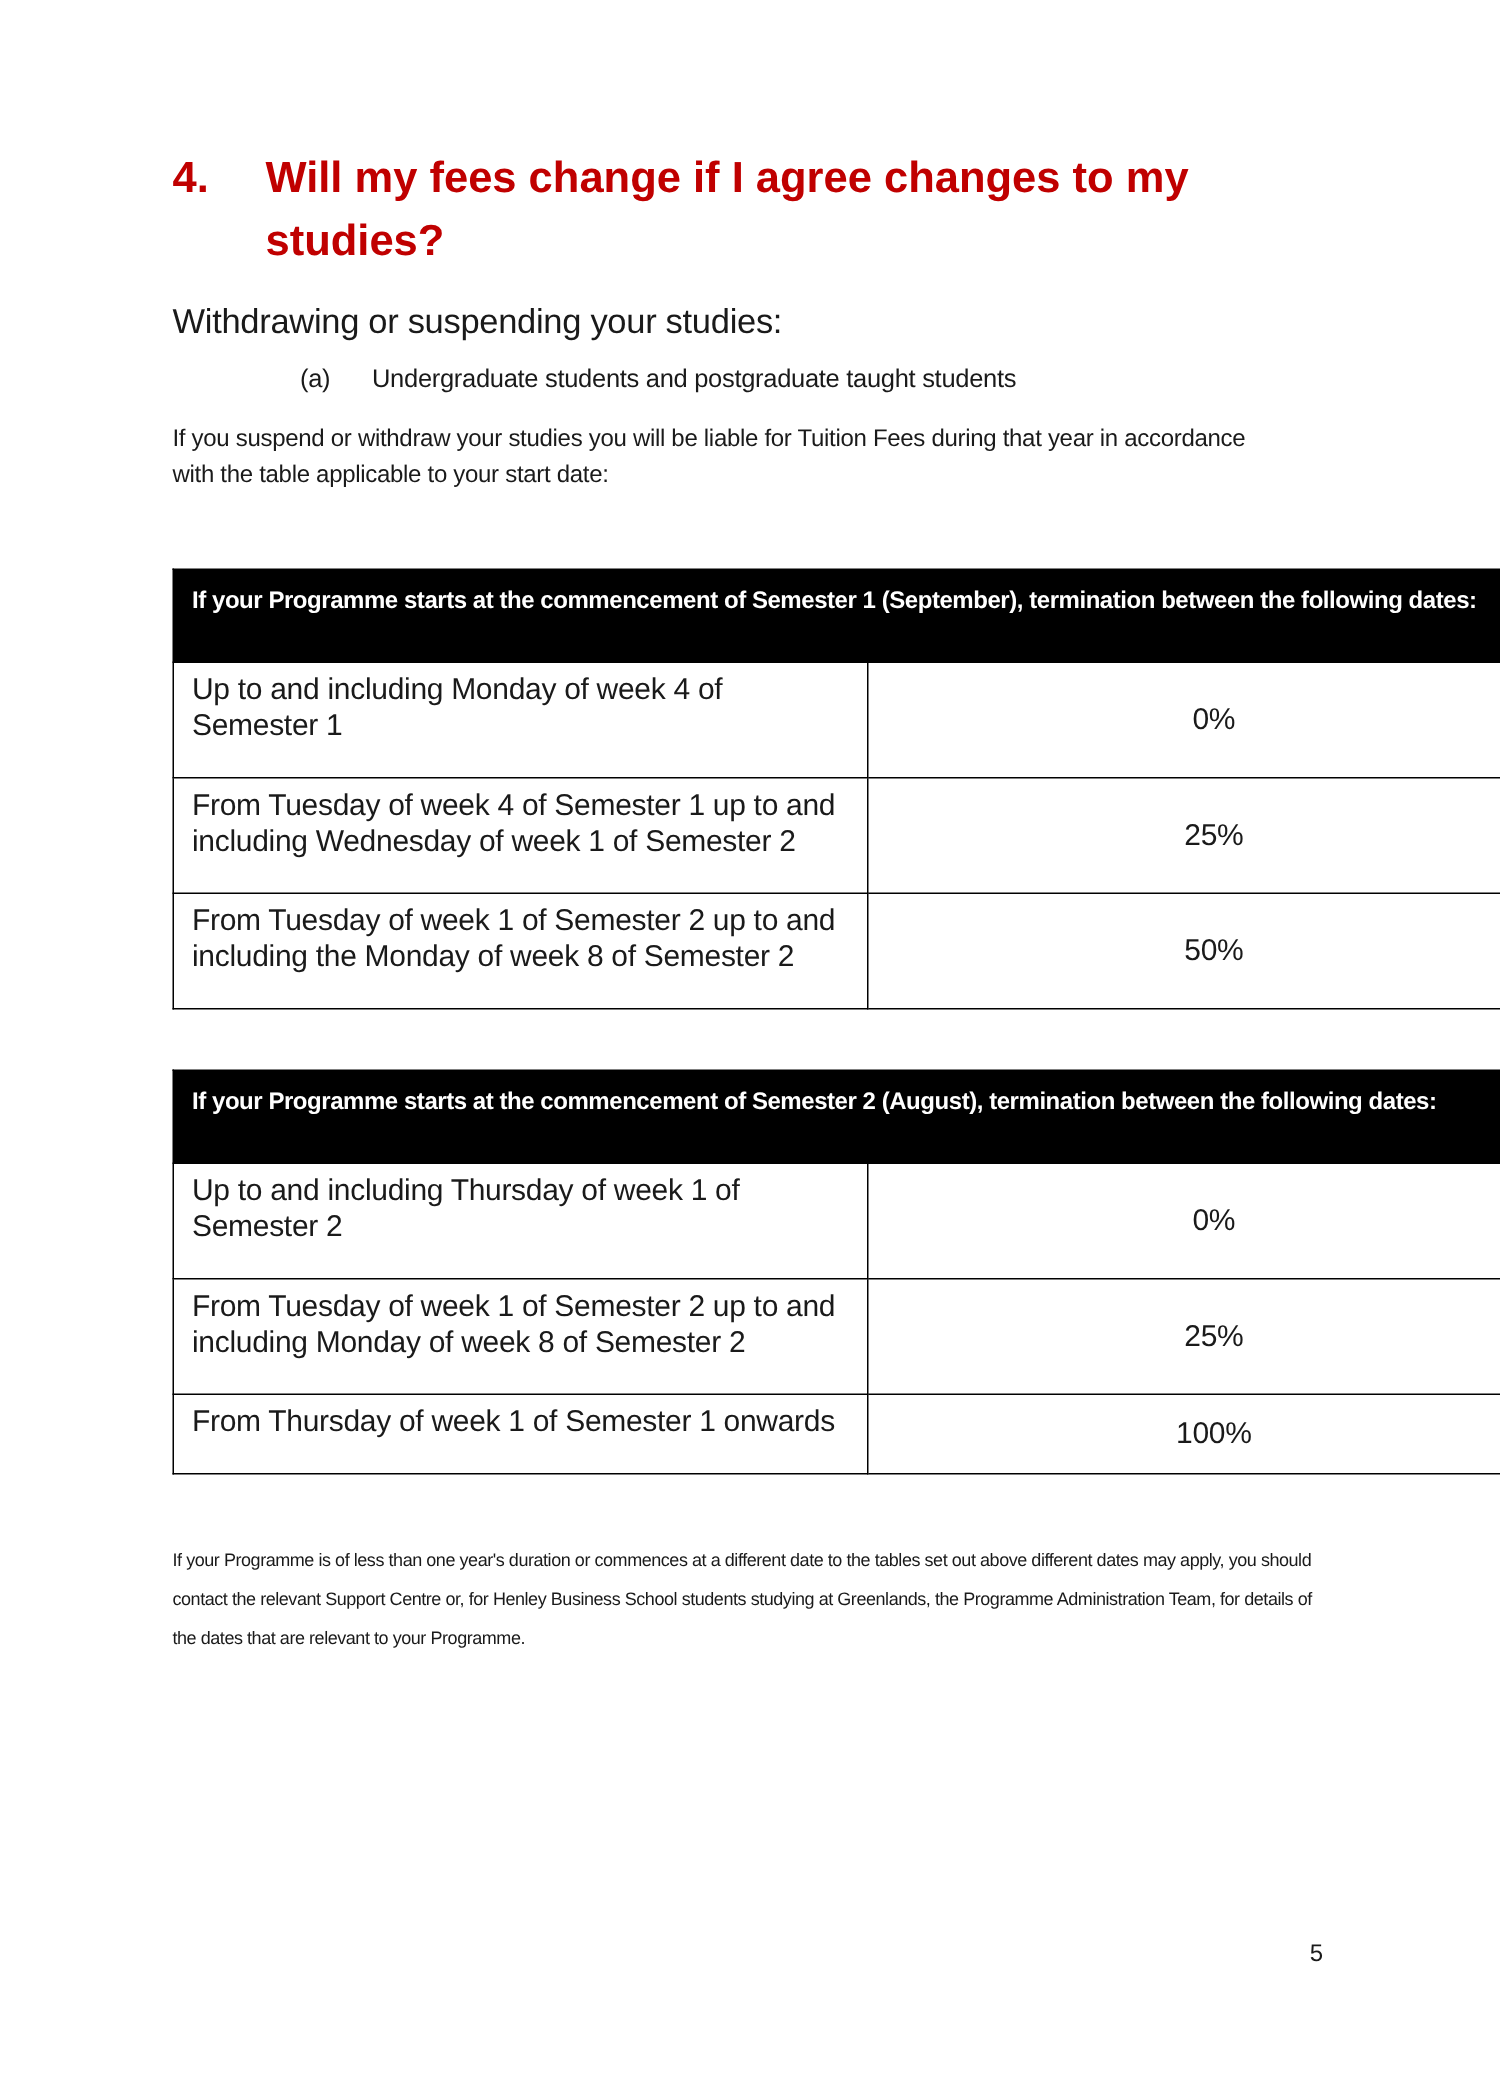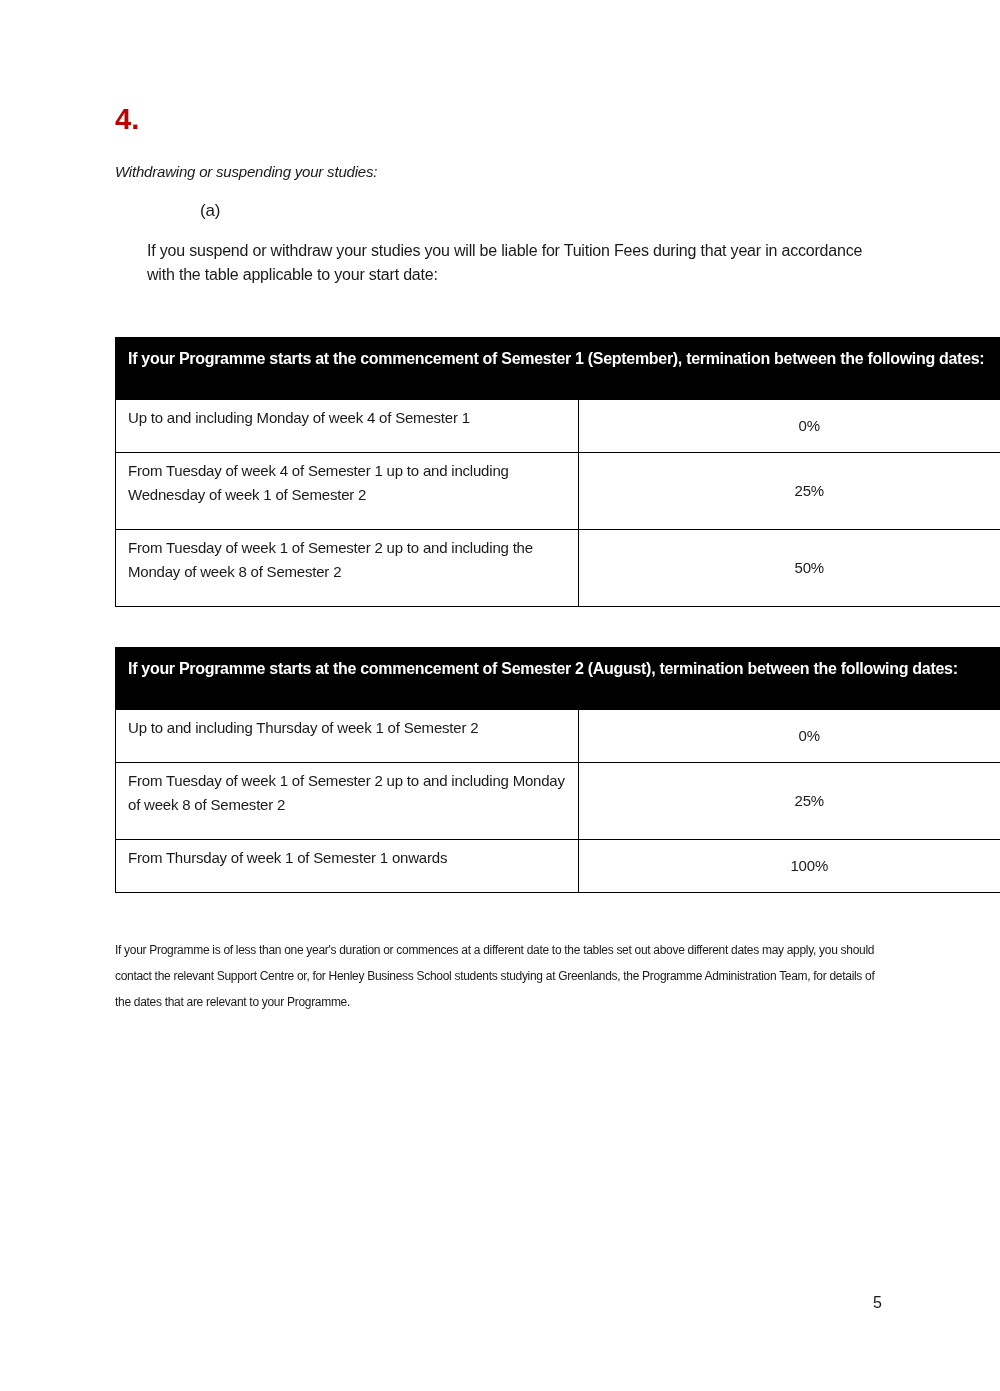--- a/index.html
+++ b/index.html
@@ -35,53 +35,53 @@
     flex: 1;
     max-width: 690px;
   }
   
   .body-text {
     font-size: 16px;
     line-height: 24px;
     letter-spacing: -0.2px;
     color: #1a1a1a;
   }
-  .withdraw-line { margin-bottom: 15px; font-size: 15px; font-style: italic; }
+  .withdraw-line { margin-bottom: 15px; font-size: 23px; }
   .list-line {
     display: flex;
     font-size: 17px;
     margin-bottom: 16px;
   }
   .list-line .label {
     margin-left: 85px;
     width: 48px;
     flex: 0 0 48px;
   }
-  .intro-para { margin-bottom: 50px; max-width: 740px; margin-left: 32px; }
+  .intro-para { margin-bottom: 50px; max-width: 740px; }
   
   table.fee-table {
     width: 926px;
     border-collapse: collapse;
     table-layout: fixed;
   }
   table.fee-table + table.fee-table { margin-top: 40px; }
   .fee-table th {
     background: #000000;
     color: #ffffff;
     font-weight: bold;
     font-size: 16px;
     letter-spacing: -0.3px;
     line-height: 23px;
     text-align: left;
     padding: 9px 12px 29px 12px;
     border: 1px solid #000000;
   }
   .fee-table td {
     border: 1px solid #000000;
-    font-size: 15px;
+    font-size: 20px;
     letter-spacing: -0.2px;
     line-height: 24px;
   }
   .fee-table td.desc {
     vertical-align: top;
     padding: 6px 12px 22px 12px;
   }
   .fee-table td.fee {
     width: 93px;
     text-align: center;
@@ -107,26 +107,28 @@
     color: #1a1a1a;
   }
 </style>
 </head>
 <body>
 
 <div class="page">
 
   <div class="heading">
     <span class="num">4.</span>
+    <span class="txt">Will my fees change if I agree changes to my studies?</span>
   </div>
 
   <div class="body-text withdraw-line">Withdrawing or suspending your studies:</div>
 
   <div class="body-text list-line">
     <span class="label">(a)</span>
+    <span>Undergraduate students and postgraduate taught students</span>
   </div>
 
   <div class="body-text intro-para">If you suspend or withdraw your studies you will be liable for Tuition Fees during that year in accordance with the table applicable to your start date:</div>
 
   <table class="fee-table">
     <thead>
       <tr>
         <th colspan="2">If your Programme starts at the commencement of Semester 1 (September), termination between the following dates:</th>
       </tr>
     </thead>

